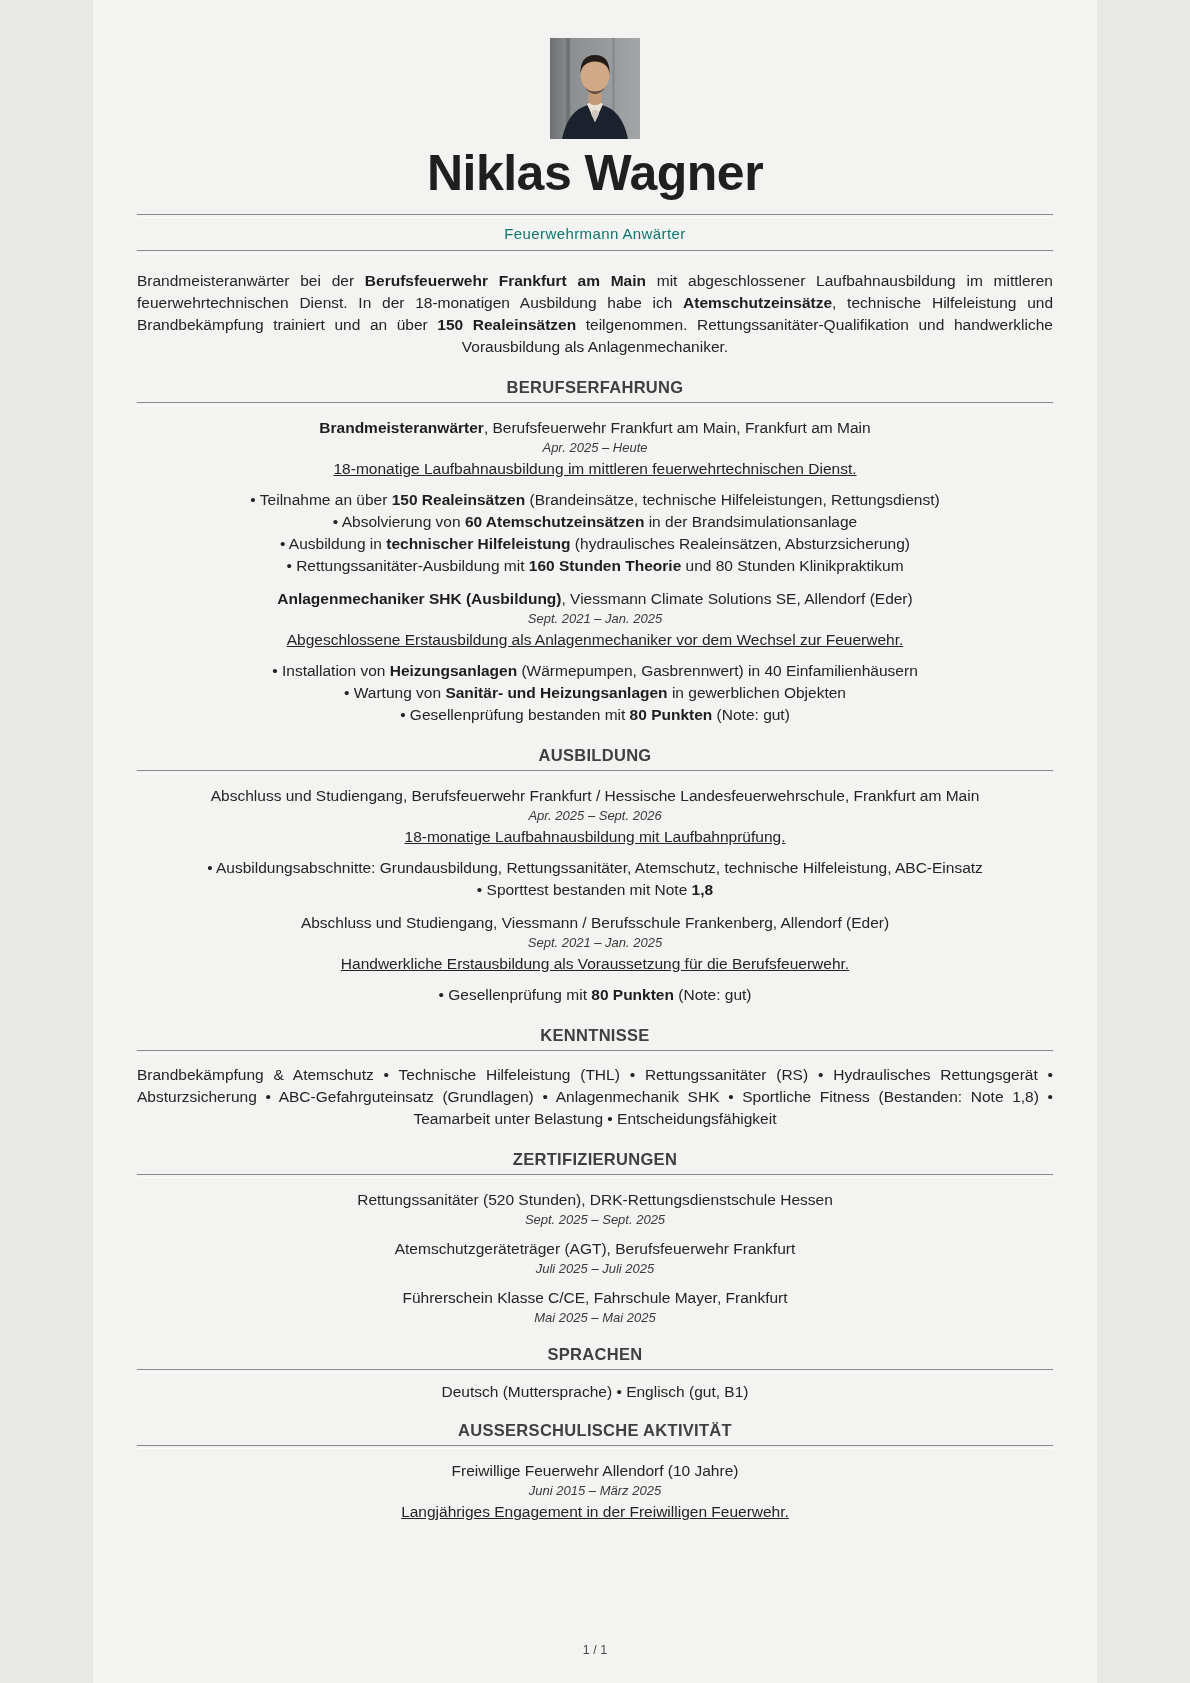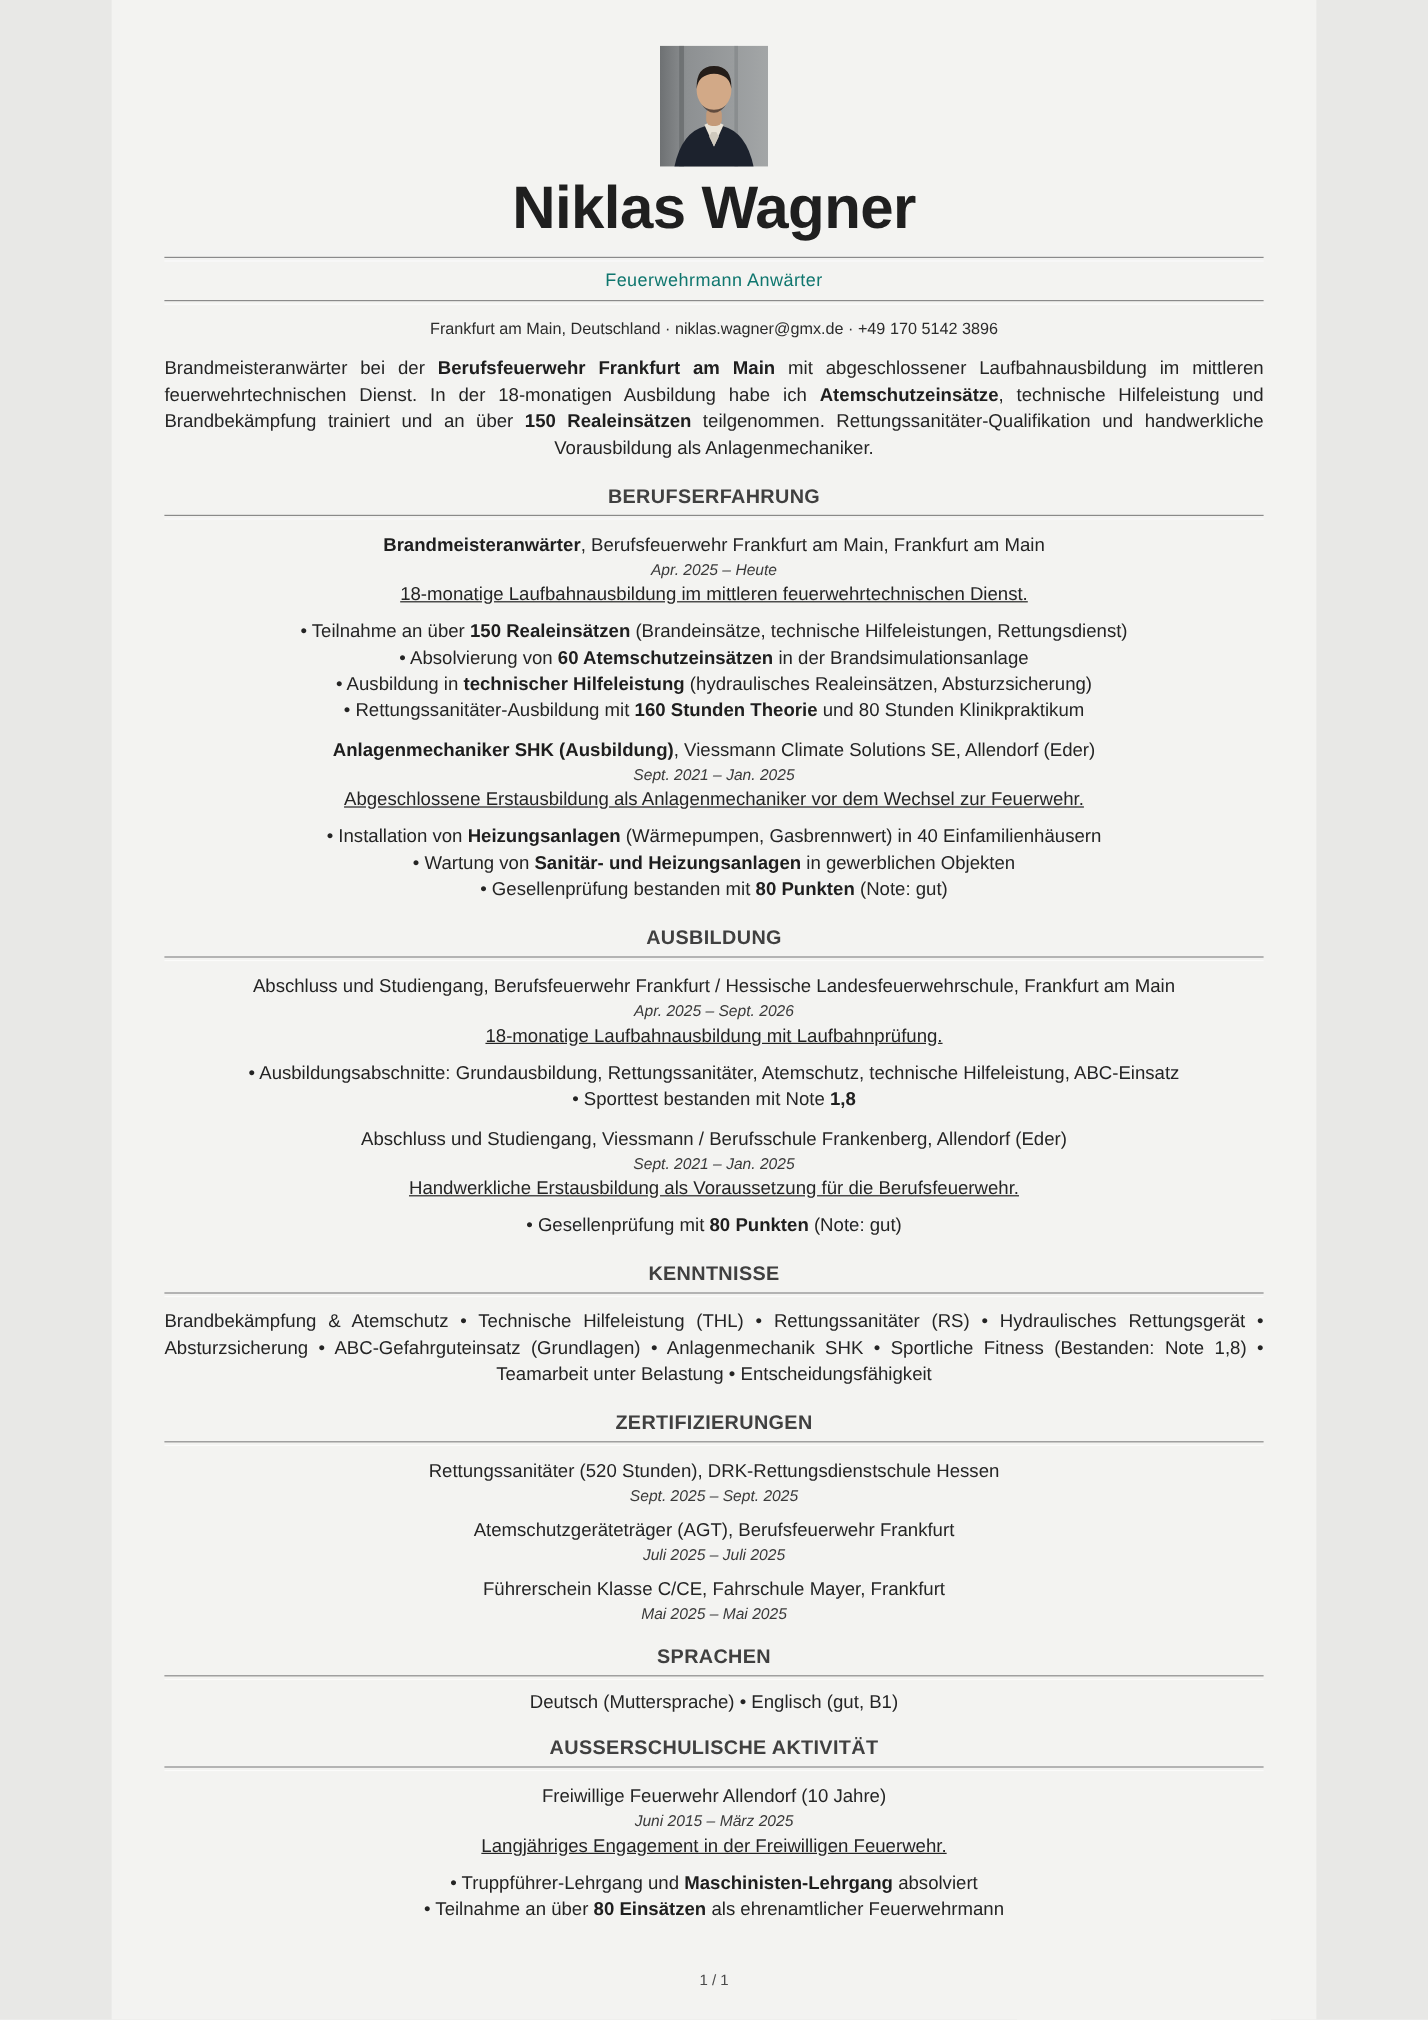--- a/index.html
+++ b/index.html
@@ -136,21 +136,20 @@
       <path d="M34 48 Q39 56 45 56 Q51 56 56 48 Q53 53 45 53.5 Q37 53 34 48 Z" fill="#40302a" opacity="0.75"></path>
     </svg>
   </div>
 
   <h1 class="name">Niklas Wagner</h1>
 
   <div class="rule header-rule-top"></div>
   <div class="job-title">Feuerwehrmann Anwärter</div>
   <div class="rule"></div>
 
-  <div class="contact">Frankfurt am Main, Deutschland · niklas.wagner@gmx.de · +49 170 5142 3896</div>
 
   <p class="summary"><span>Brandmeisteranwärter bei der </span><b>Berufsfeuerwehr Frankfurt am Main</b><span> mit abgeschlossener Laufbahnausbildung im mittleren feuerwehrtechnischen Dienst. In der 18-monatigen Ausbildung habe ich </span><b>Atemschutzeinsätze</b><span>, technische Hilfeleistung und Brandbekämpfung trainiert und an über </span><b>150 Realeinsätzen</b><span> teilgenommen. Rettungssanitäter-Qualifikation und handwerkliche Vorausbildung als Anlagenmechaniker.</span></p>
 
   <section>
     <h2 class="section-heading">BERUFSERFAHRUNG</h2>
     <div class="rule"></div>
 
     <article class="entry">
       <div class="entry-title"><b>Brandmeisteranwärter</b><span>, Berufsfeuerwehr Frankfurt am Main, Frankfurt am Main</span></div>
       <div class="entry-date">Apr. 2025 – Heute</div>
@@ -230,22 +229,18 @@
   </section>
 
   <section>
     <h2 class="section-heading">AUSSERSCHULISCHE AKTIVITÄT</h2>
     <div class="rule"></div>
 
     <article class="entry">
       <div class="entry-title"><span>Freiwillige Feuerwehr Allendorf (10 Jahre)</span></div>
       <div class="entry-date">Juni 2015 – März 2025</div>
       <div class="entry-desc">Langjähriges Engagement in der Freiwilligen Feuerwehr.</div>
-      <div class="bullets">
-        <div class="bullet"><span>• Truppführer-Lehrgang und </span><b>Maschinisten-Lehrgang</b><span> absolviert</span></div>
-        <div class="bullet"><span>• Teilnahme an über </span><b>80 Einsätzen</b><span> als ehrenamtlicher Feuerwehrmann</span></div>
-      </div>
     </article>
   </section>
 
   <div class="page-footer">1 / 1</div>
 
 </div>
 
 </body></html>

